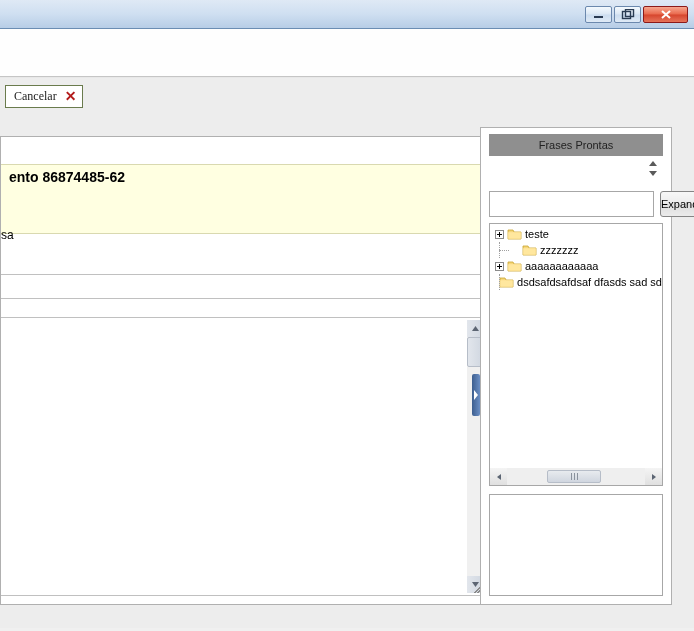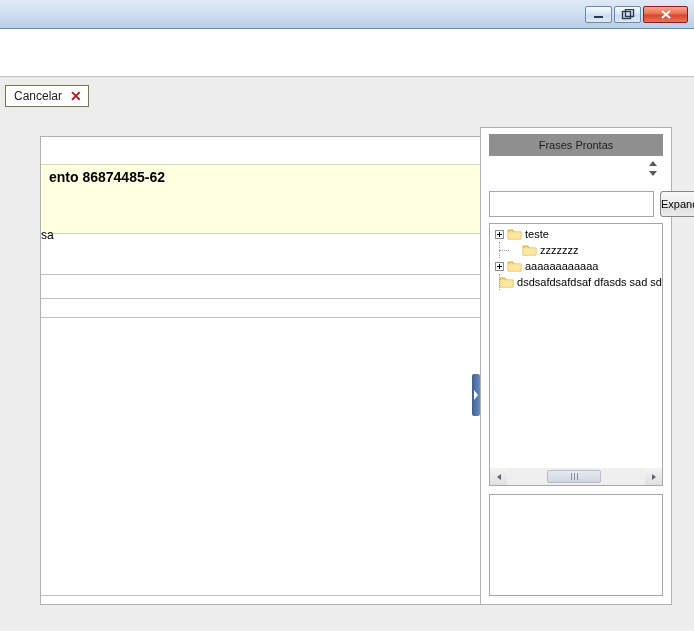--- a/index.html
+++ b/index.html
@@ -46,34 +46,33 @@
     background: #ededed;
   }
 
   
   .cancel-wrap { position: absolute; left: 5px; top: 7px; }
   .cancel-btn {
     display: flex; align-items: center; gap: 8px;
     padding: 2px 6px 2px 8px;
     border: 1px solid #6a7b4d;
     background: #fff;
-    font-family: Liberation Sans, sans-serif; font-size: 12px;
+    font-family: Liberation Serif, serif; font-size: 12px;
     color: #222;
   }
   .cancel-btn .x {
     font-weight: bold; color: #b31b1b; font-size: 14px;
   }
 
   
   .left-col {
     position: absolute;
     left: 0; top: 58px; width: 500px; bottom: 23px;
     background: #fff;
     border: 1px solid #b0b0b0;
-    margin-left: 40px;
   }
   .left-inner { position: absolute; left: 0; right: 12px; top: 10px; bottom: 8px; }
   .yellow-box {
     position: absolute; left: 0; right: 0; top: 17px; height: 70px;
     background: #ffffe1;
     border: 1px solid #d9d9b0;
     border-left: none;
     padding: 4px 8px;
     display: flex; align-items: flex-start;
   }

